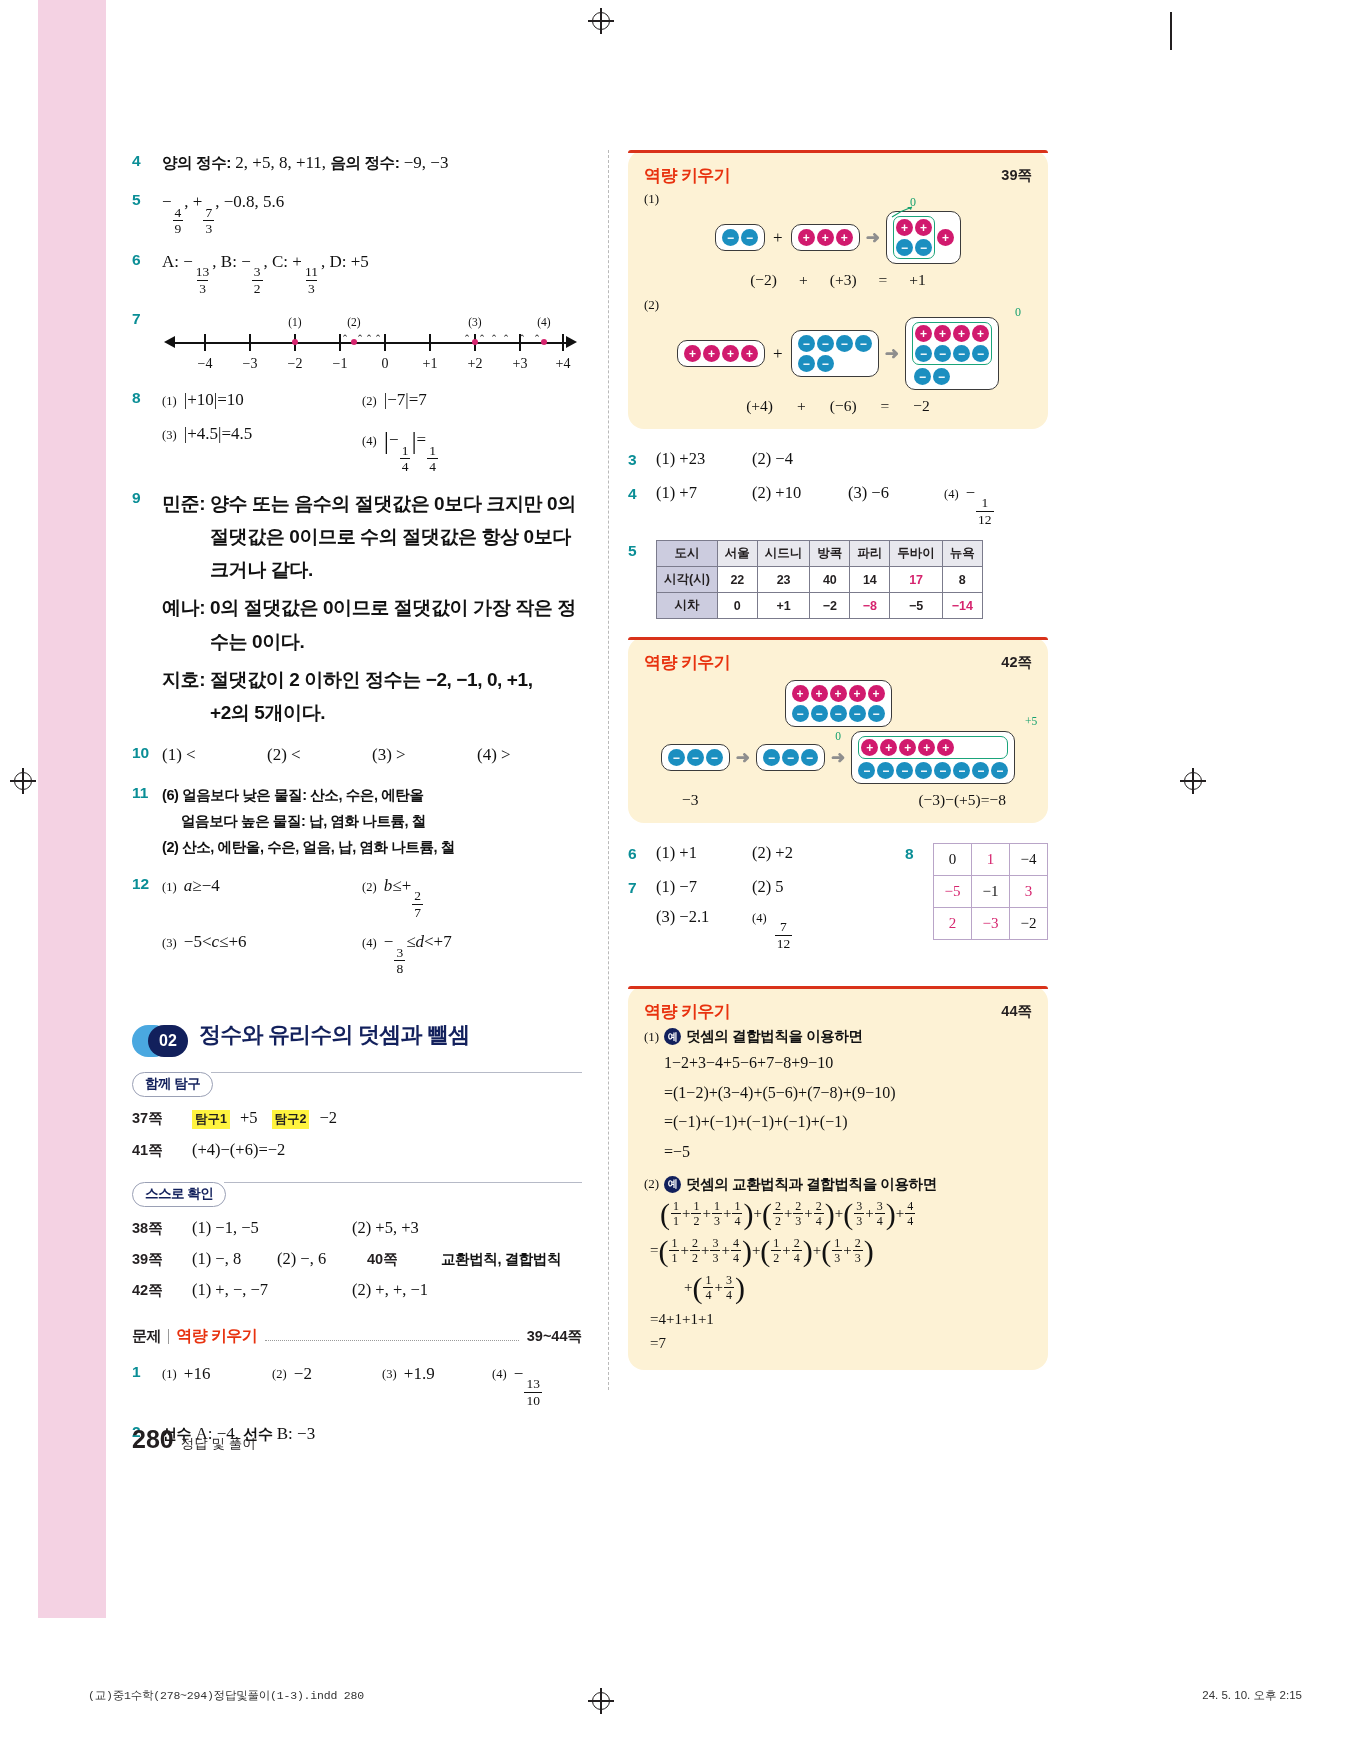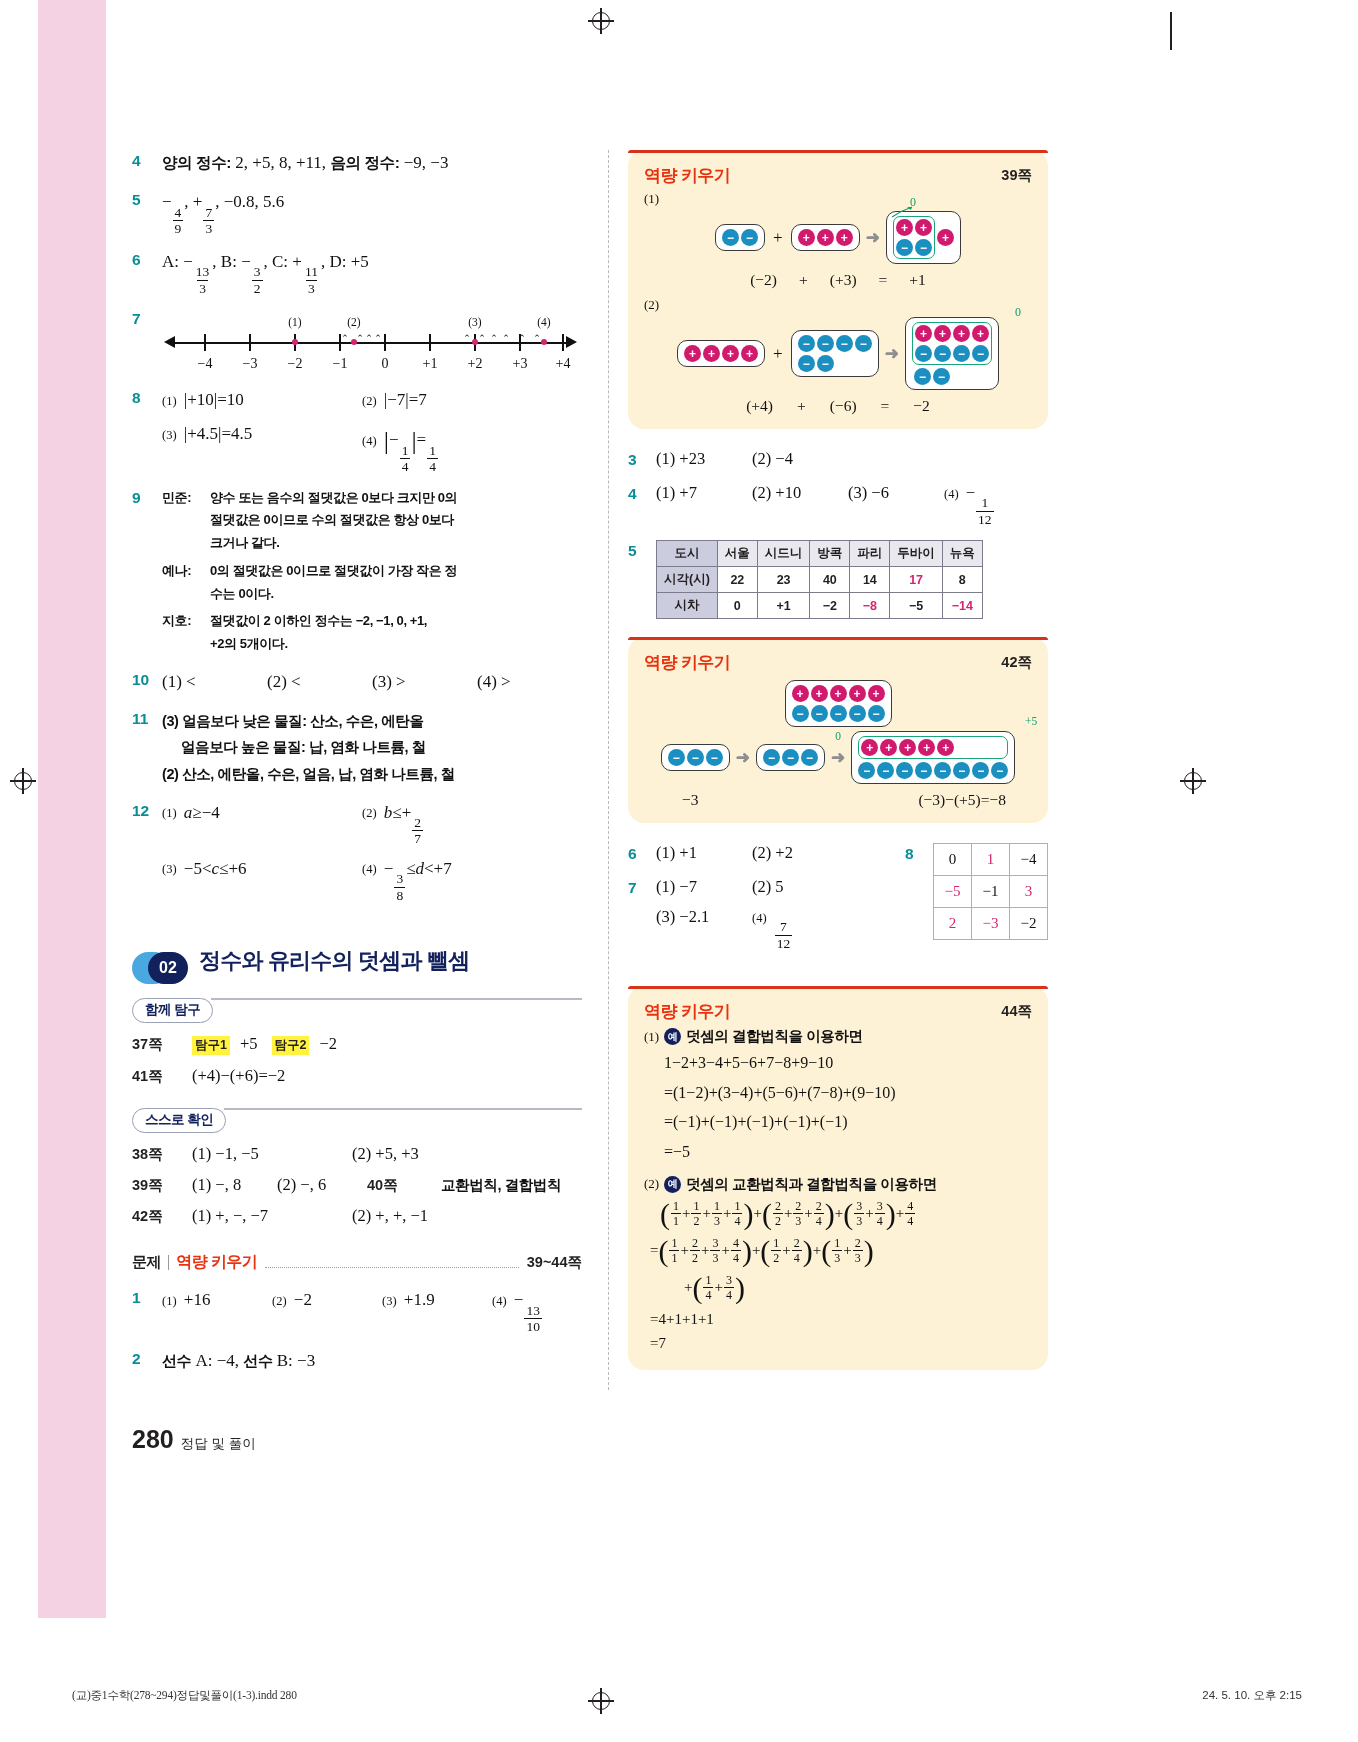--- a/index.html
+++ b/index.html
@@ -15,21 +15,21 @@
   .reg { position:absolute; width:26px; height:26px; }
   .reg:before, .reg:after { content:""; position:absolute; background:#231f20; }
   .reg:before { left:12px; top:0; width:1.5px; height:26px; }
   .reg:after { left:0; top:12px; width:26px; height:1.5px; }
   .reg .ring { position:absolute; left:4px; top:4px; width:18px; height:18px; border:1.5px solid #231f20; border-radius:50%; }
   .reg-top { left:588px; top:8px; }
   .reg-left { left:10px; top:768px; }
   .reg-right { left:1180px; top:768px; }
   .reg-bottom { left:588px; top:1688px; }
 
-  .footer-left { position:absolute; left:72px; top:1688px; font-family:Liberation Serif, serif; font-size:11.5px; color:#333; letter-spacing:-0.2px;}
+  .footer-left { position:absolute; left:88px; top:1688px; font-family:Liberation Mono, monospace; font-size:11.5px; color:#333; letter-spacing:-0.2px;}
   .footer-right { position:absolute; right:56px; top:1688px; font-family:"Liberation Sans",sans-serif; font-size:11.5px; color:#333; }
 
   .pagenum-wrap { position:absolute; left:132px; top:1425px; display:flex; align-items:baseline; gap:7px; }
   .pagenum { font-family:"Liberation Sans",sans-serif; font-weight:bold; font-size:25px; color:#231f20; }
   .pagelabel { font-family:"Liberation Sans",sans-serif; font-weight:normal; font-size:13.5px; color:#231f20; }
 
   .divider { position:absolute; left:608px; top:150px; width:0; height:1240px; border-left:1.5px dashed #b9b9b9; }
 
   
   .col-left { position:absolute; left:132px; top:150px; width:450px; }
@@ -266,21 +266,21 @@
             </span><span style="font-size:26px;font-weight:300;vertical-align:-4px">|</span>=<span class="frac">
               <span class="num">1</span>
               <span class="den">4</span>
             </span></div>
       </div>
     </div>
   </div>
 
   <div class="arow">
     <div class="anum">9</div>
-    <div class="abody kr" style="font-size:13px;line-height:1.75">
+    <div class="abody kr" style="font-size:19px;line-height:1.75">
       <div style="display:flex">
           <span style="flex:0 0 48px">민준:</span>
         <span style="flex:1">
           <span>양수 또는 음수의 절댓값은 0보다 크지만 0의</span><br>
           <span>절댓값은 0이므로 수의 절댓값은 항상 0보다</span><br>
           <span>크거나 같다.</span>
         </span>
         </div>
       <div style="display:flex;margin-top:5px">
           <span style="flex:0 0 48px">예나:</span>
@@ -305,21 +305,21 @@
       <div>(1) &lt;</div>
       <div>(2) &lt;</div>
       <div>(3) &gt;</div>
       <div>(4) &gt;</div>
     </div>
   </div>
 
   <div class="arow">
     <div class="anum">11</div>
     <div class="abody kr" style="font-size:14.5px;line-height:1.8">
-      <div>(3) 얼음보다 낮은 물질: 산소, 수은, 에탄올</div>
+      <div>(6) 얼음보다 낮은 물질: 산소, 수은, 에탄올</div>
       <div style="padding-left:19px">얼음보다 높은 물질: 납, 염화 나트륨, 철</div>
       <div>(2) 산소, 에탄올, 수은, 얼음, 납, 염화 나트륨, 철</div>
     </div>
   </div>
 
   <div class="arow">
     <div class="anum">12</div>
     <div class="abody">
       <div class="cols2">
         <div><span class="sub">(1)</span> <span class="it">a</span>≥−4</div>

